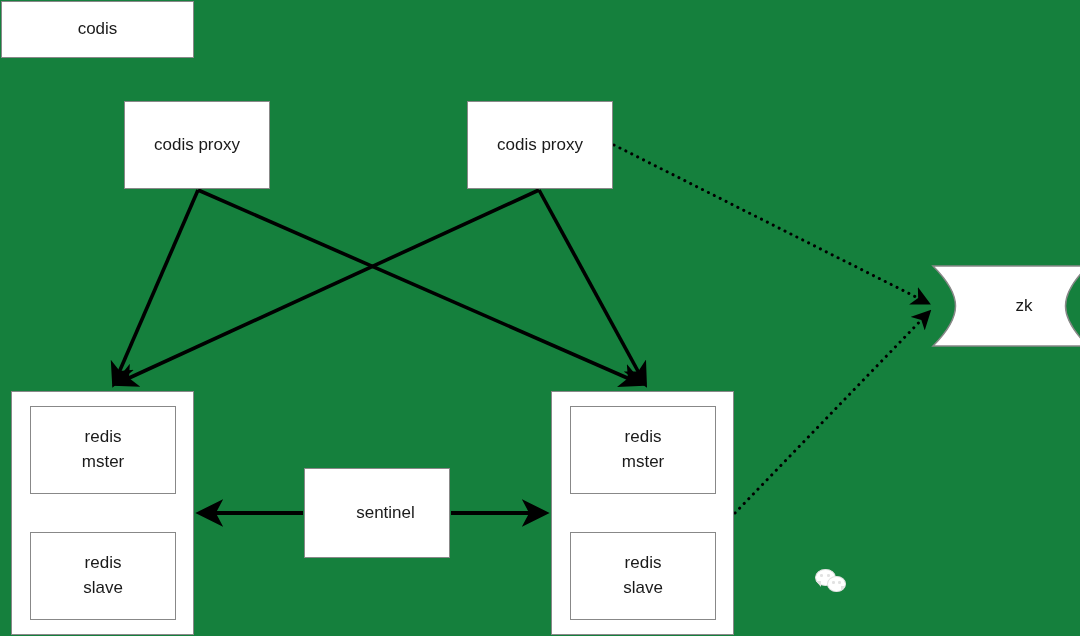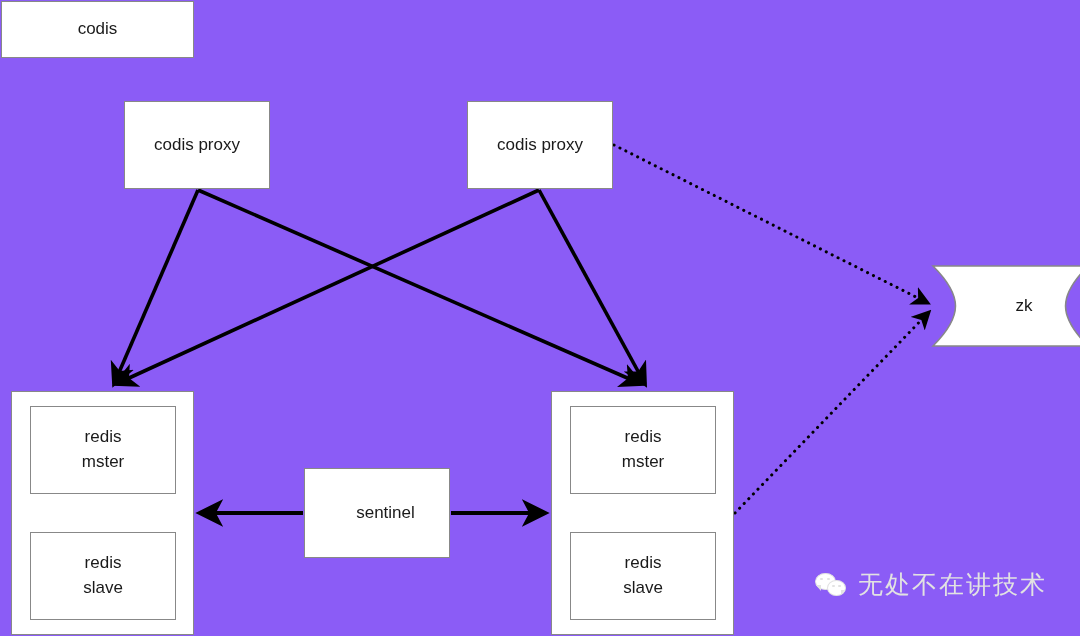--- a/index.html
+++ b/index.html
@@ -8,21 +8,21 @@
     padding: 0;
     background: #ffffff;
   }
   body {
     font-family: "Liberation Sans", sans-serif;
   }
   #canvas {
     position: relative;
     width: 1080px;
     height: 636px;
-    background: #8b5cf6;
+    background: #15803d;
     overflow: hidden;
   }
   .box {
     position: absolute;
     box-sizing: border-box;
     background: #ffffff;
     border: 1.5px solid #888888;
     display: flex;
     align-items: center;
     justify-content: center;
@@ -179,16 +179,15 @@
     <span class="wechat-icon">
       <span class="bubble-a"></span>
       <span class="tail-a"></span>
       <span class="bubble-b"></span>
       <span class="tail-b"></span>
       <span class="dot" style="left:5px; top:6px;"></span>
       <span class="dot" style="left:12px; top:6px;"></span>
       <span class="dot" style="left:17px; top:13px;"></span>
       <span class="dot" style="left:23px; top:13px;"></span>
     </span>
-    <span>无处不在讲技术</span>
   </div>
 
 </div>
 
 </body></html>

